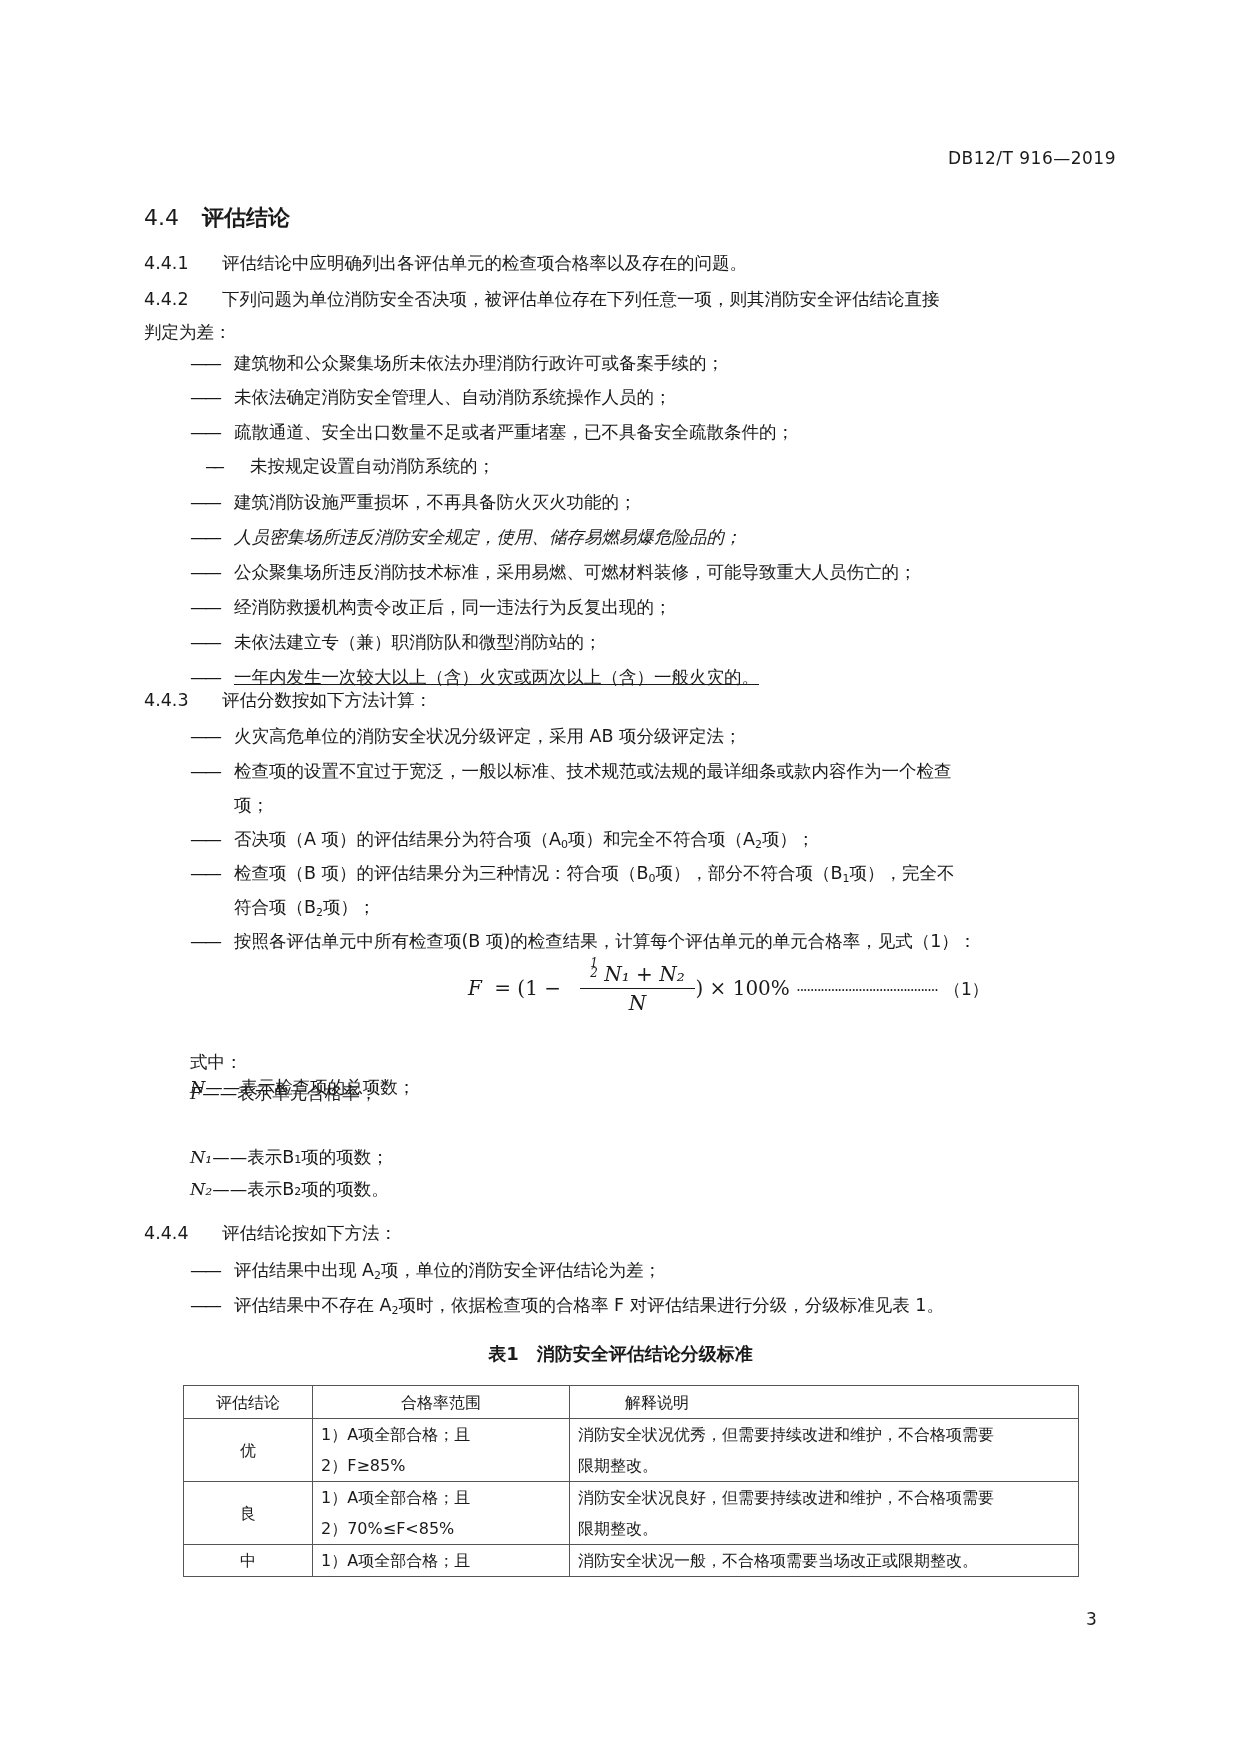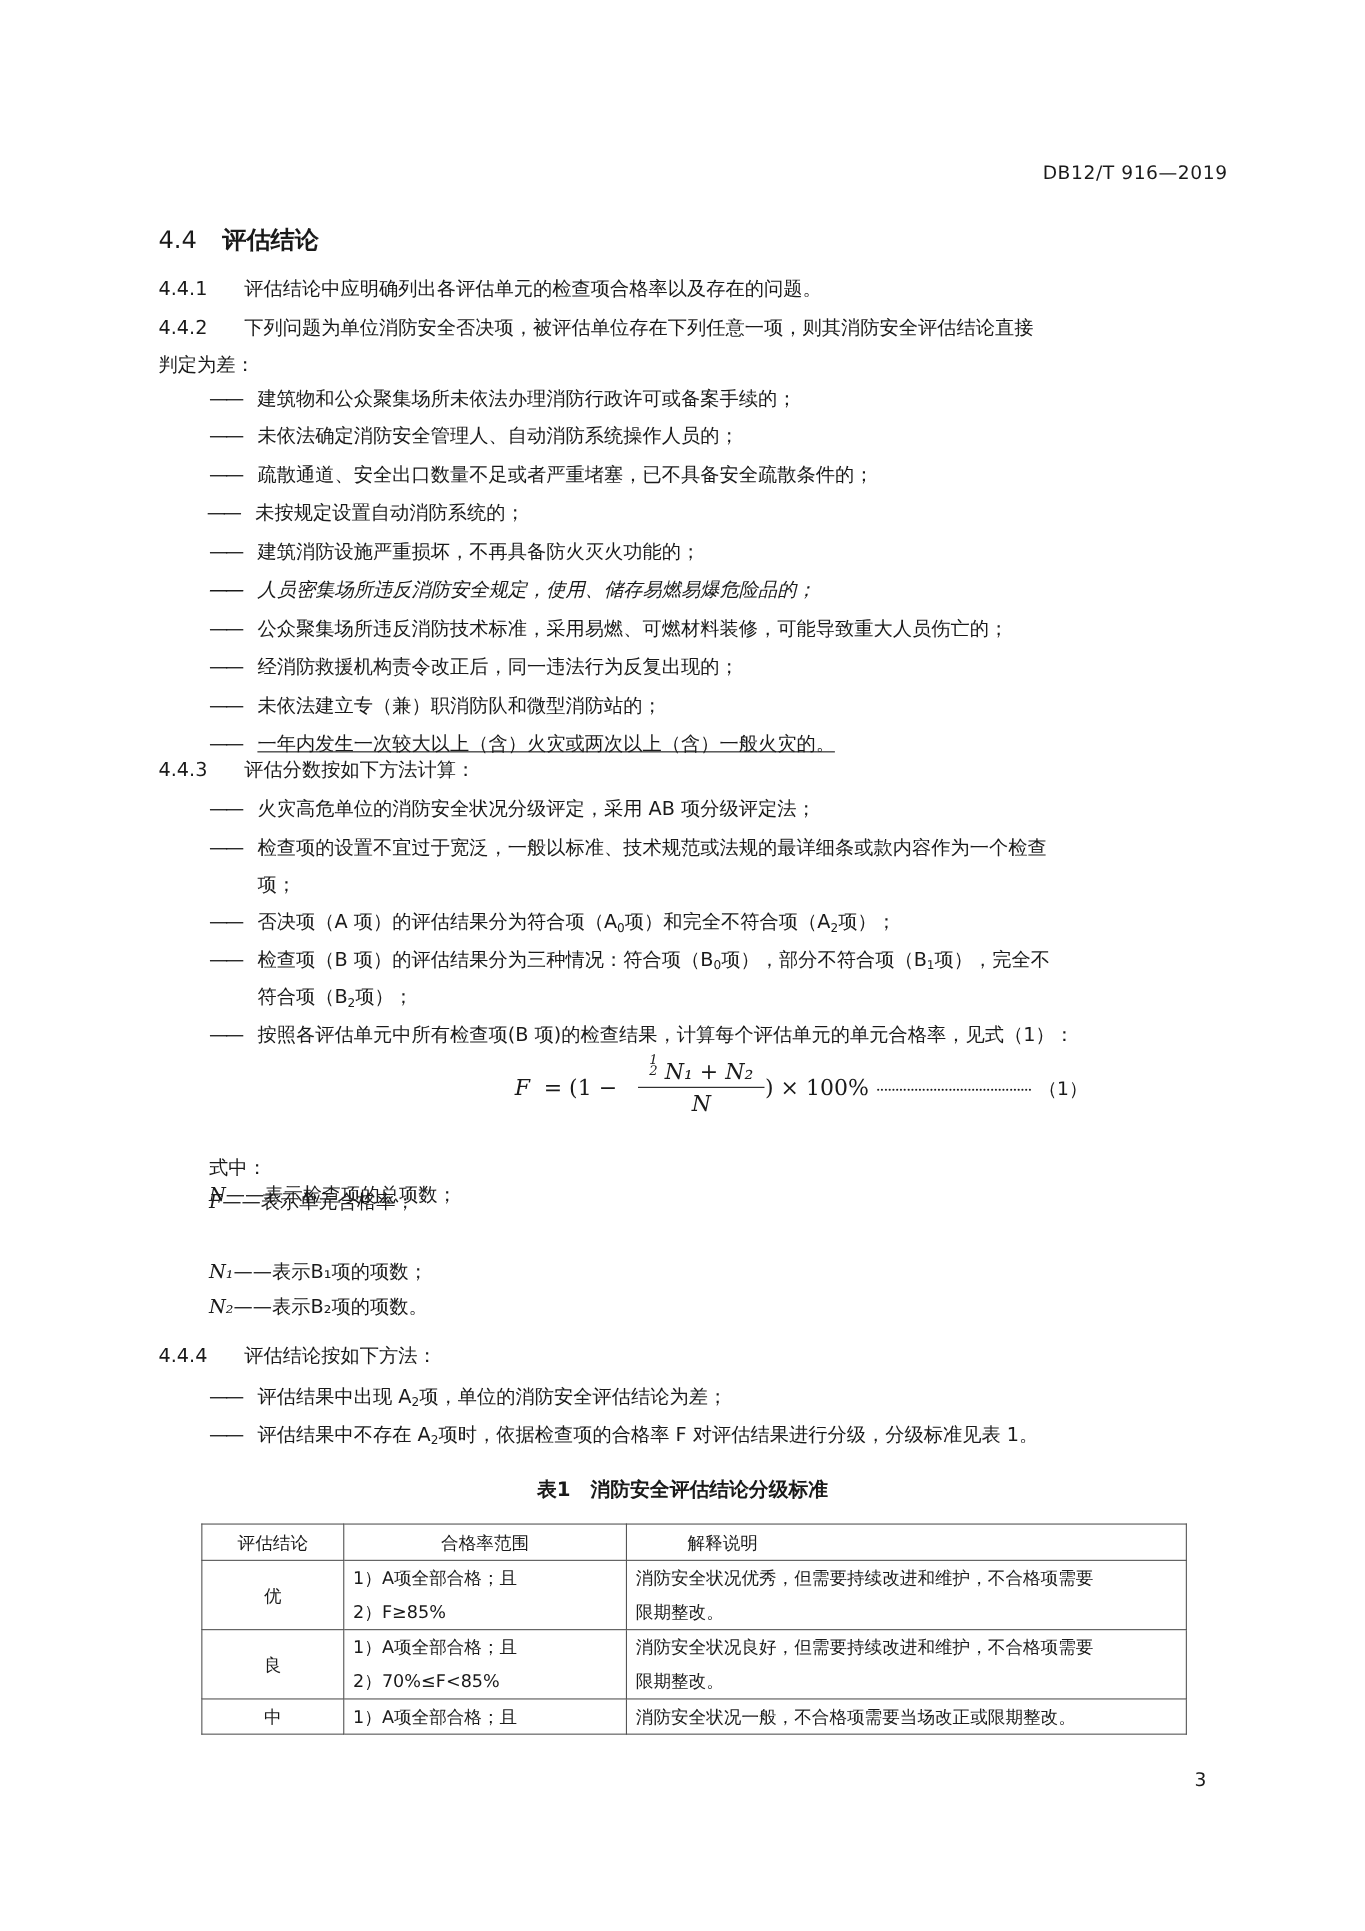--- a/index.html
+++ b/index.html
@@ -45,21 +45,21 @@
 
 <div class="abs txt" style="top:289px;left:144px;">
   <span class="p-num">4.4.2</span><span>下列问题为单位消防安全否决项，被评估单位存在下列任意一项，则其消防安全评估结论直接</span>
 </div>
 <div class="abs txt" style="top:322px;left:144px;">判定为差：</div>
 
 <div id="veto-list">
     <div class="abs txt" style="top: 353px; left: 190px;"><span class="dash">——</span><span>建筑物和公众聚集场所未依法办理消防行政许可或备案手续的；</span></div>
     <div class="abs txt" style="top: 387px; left: 190px;"><span class="dash">——</span><span>未依法确定消防安全管理人、自动消防系统操作人员的；</span></div>
     <div class="abs txt" style="top: 422px; left: 190px;"><span class="dash">——</span><span>疏散通道、安全出口数量不足或者严重堵塞，已不具备安全疏散条件的；</span></div>
-    <div class="abs txt" style="top: 457px; left: 188px;"><span class="dash">——</span><span>未按规定设置自动消防系统的；</span></div>
+    <div class="abs txt" style="top: 457px; left: 206px; font-family: Liberation Mono, monospace;"><span class="dash">——</span><span>未按规定设置自动消防系统的；</span></div>
     <div class="abs txt" style="top: 492px; left: 190px;"><span class="dash">——</span><span>建筑消防设施严重损坏，不再具备防火灭火功能的；</span></div>
     <div class="abs txt" style="top: 527px; left: 190px; font-style: italic;"><span class="dash">——</span><span>人员密集场所违反消防安全规定，使用、储存易燃易爆危险品的；</span></div>
     <div class="abs txt" style="top: 562px; left: 190px;"><span class="dash">——</span><span>公众聚集场所违反消防技术标准，采用易燃、可燃材料装修，可能导致重大人员伤亡的；</span></div>
     <div class="abs txt" style="top: 597px; left: 190px;"><span class="dash">——</span><span>经消防救援机构责令改正后，同一违法行为反复出现的；</span></div>
     <div class="abs txt" style="top: 632px; left: 190px;"><span class="dash">——</span><span>未依法建立专（兼）职消防队和微型消防站的；</span></div>
     <div class="abs txt" style="top: 667px; left: 190px; text-decoration: underline;"><span class="dash">——</span><span>一年内发生一次较大以上（含）火灾或两次以上（含）一般火灾的。</span></div>
   </div>
 
 <div class="abs txt" style="top:690px;left:144px;">
   <span class="p-num">4.4.3</span><span>评估分数按如下方法计算：</span>

